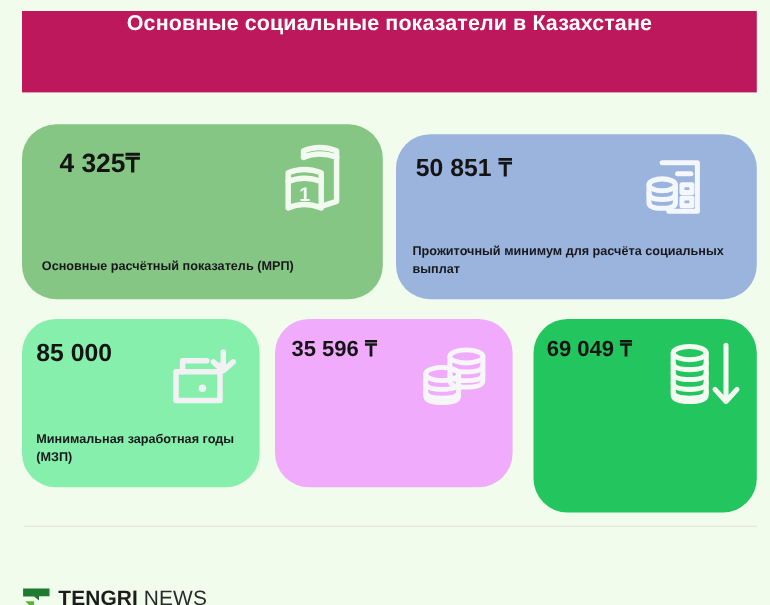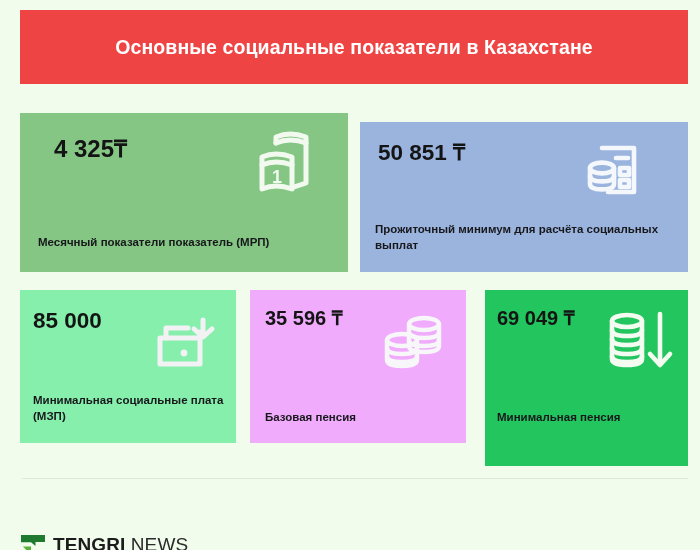--- a/index.html
+++ b/index.html
@@ -7,35 +7,35 @@
   body {
     background:#f1fcec;
     font-family:"Liberation Sans", sans-serif;
     position:relative;
     overflow:hidden;
   }
 
   
   .header {
     position:absolute; left:20px; top:10px; width:668px; height:74px;
-    background:#ef4444;
-    display:flex; flex-direction:column; align-items:center; justify-content:center;
+    background:#be185d;
+    display:flex; flex-direction:column; align-items:center; justify-content:space-between;
     gap:7px;
   }
   .header-title {
     color:#ffffff; font-size:19.5px; font-weight:bold; letter-spacing:.1px;
     text-align:center; white-space:nowrap;
   }
   .header-sub {
     color:#ffffff; font-size:11.5px; font-weight:bold;
     letter-spacing:.35px; text-align:center; white-space:nowrap;
   }
 
   
-  .card { position:absolute; overflow:hidden; }
+  .card { position:absolute; overflow:hidden;border-radius:31px; }
   .card .value {
     position:absolute; color:#141414; font-weight:bold;
     white-space:nowrap; line-height:1;
   }
   .card .label {
     position:absolute; color:#18181c; font-size:11.5px; font-weight:bold;
     line-height:1.35;
   }
   .card .icon { position:absolute; }
   .card .icon svg { display:block; }
@@ -99,21 +99,21 @@
     <svg width="58" height="62" viewBox="0 0 58 62">
       <g fill="none" stroke="#f2faef" stroke-width="5" stroke-linejoin="round" stroke-linecap="round">
         <path d="M20 12 L20 6 Q34 0 50 6 L50 52 L38 56"></path>
         <path d="M20 12 Q34 6 50 12"></path>
         <path d="M6 26 Q20 20 36 26 L36 58 Q20 52 6 58 Z"></path>
         <path d="M6 34 Q20 28 36 34"></path>
       </g>
       <text x="21" y="52" font-family="'Liberation Sans',sans-serif" font-size="18" font-weight="bold" fill="#f2faef" text-anchor="middle">1</text>
     </svg>
   </div>
-  <div class="label">Месячный показатели показатель (МРП)</div>
+  <div class="label">Основные расчётный показатель (МРП)</div>
 </div>
 
 <div class="card" id="card-min">
   <div class="value">50 851 ₸</div>
   <div class="icon">
     <svg width="56" height="60" viewBox="0 0 56 60">
       <g fill="none" stroke="#f4f8fd" stroke-width="4.6" stroke-linejoin="round" stroke-linecap="round">
         <path d="M16 8 L48 8 L48 52 L22 52"></path>
         <path d="M30 18 L42 18"></path>
         <rect x="34" y="28" width="9" height="7"></rect>
@@ -134,59 +134,57 @@
       <g fill="none" stroke="#f2f2f4" stroke-width="5" stroke-linejoin="round" stroke-linecap="round">
         <path d="M32 12 L10 12 L10 22"></path>
         <path d="M4 22 L44 22 L44 48 L4 48 Z"></path>
         <path d="M44 22 L44 16"></path>
         <path d="M47 4 L47 20"></path>
         <path d="M38 13 L47 21 L56 13"></path>
       </g>
       <circle cx="28" cy="37" r="3.4" fill="#f2f2f4"></circle>
     </svg>
   </div>
-  <div class="label">Минимальная социальные плата (МЗП)</div>
+  <div class="label">Минимальная заработная годы (МЗП)</div>
 </div>
 
 <div class="card" id="card-base">
   <div class="value">35 596 ₸</div>
   <div class="icon">
     <svg width="62" height="60" viewBox="0 0 62 60">
       <g fill="none" stroke="#f7f7f9" stroke-width="4.4" stroke-linejoin="round" stroke-linecap="round">
         <ellipse cx="42" cy="12" rx="15" ry="6"></ellipse>
         <path d="M27 12 L27 34 Q27 40 42 40 Q57 40 57 34 L57 12"></path>
         <path d="M27 20 Q27 26 42 26 Q57 26 57 20"></path>
         <path d="M27 28 Q27 34 42 34 Q57 34 57 28"></path>
         <ellipse cx="20" cy="28" rx="15" ry="6"></ellipse>
         <path d="M5 28 L5 48 Q5 54 20 54 Q35 54 35 48 L35 28"></path>
         <path d="M5 36 Q5 42 20 42 Q35 42 35 36"></path>
         <path d="M5 44 Q5 50 20 50 Q35 50 35 44"></path>
       </g>
     </svg>
   </div>
-  <div class="label">Базовая пенсия</div>
 </div>
 
 <div class="card" id="card-minp">
   <div class="value">69 049 ₸</div>
   <div class="icon">
     <svg width="66" height="62" viewBox="0 0 66 62">
       <g fill="none" stroke="#f4fbf0" stroke-width="4.6" stroke-linejoin="round" stroke-linecap="round">
         <ellipse cx="19" cy="11" rx="15" ry="6"></ellipse>
         <path d="M4 11 L4 49 Q4 55 19 55 Q34 55 34 49 L34 11"></path>
         <path d="M4 20 Q4 26 19 26 Q34 26 34 20"></path>
         <path d="M4 29 Q4 35 19 35 Q34 35 34 29"></path>
         <path d="M4 38 Q4 44 19 44 Q34 44 34 38"></path>
         <path d="M4 46 Q4 52 19 52 Q34 52 34 46"></path>
         <path d="M52 4 L52 54"></path>
         <path d="M42 44 L52 55 L62 44"></path>
       </g>
     </svg>
   </div>
-  <div class="label">Минимальная пенсия</div>
 </div>
 
 <div class="divider"></div>
 <div class="footer">
   <div class="brand">
     <span class="brand-mark">
       <svg width="26" height="26" viewBox="0 0 26 26">
         <path d="M1 3 L25 3 L25 10 L15.5 10 L15.5 14 L11 10.2 L1 10.2 Z" fill="#1d7a2e"></path>
         <path d="M3 14.5 L11 14.5 L11 23 Z" fill="#59b33a"></path>
       </svg>

